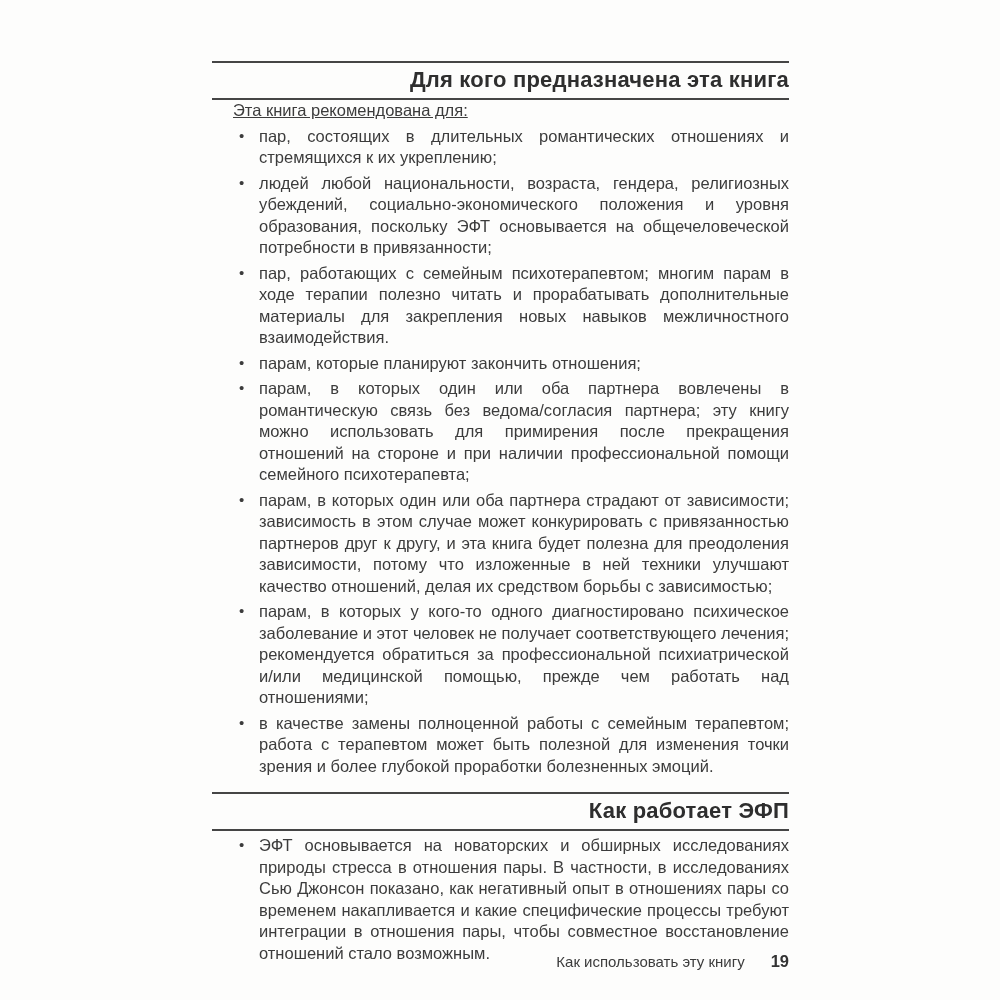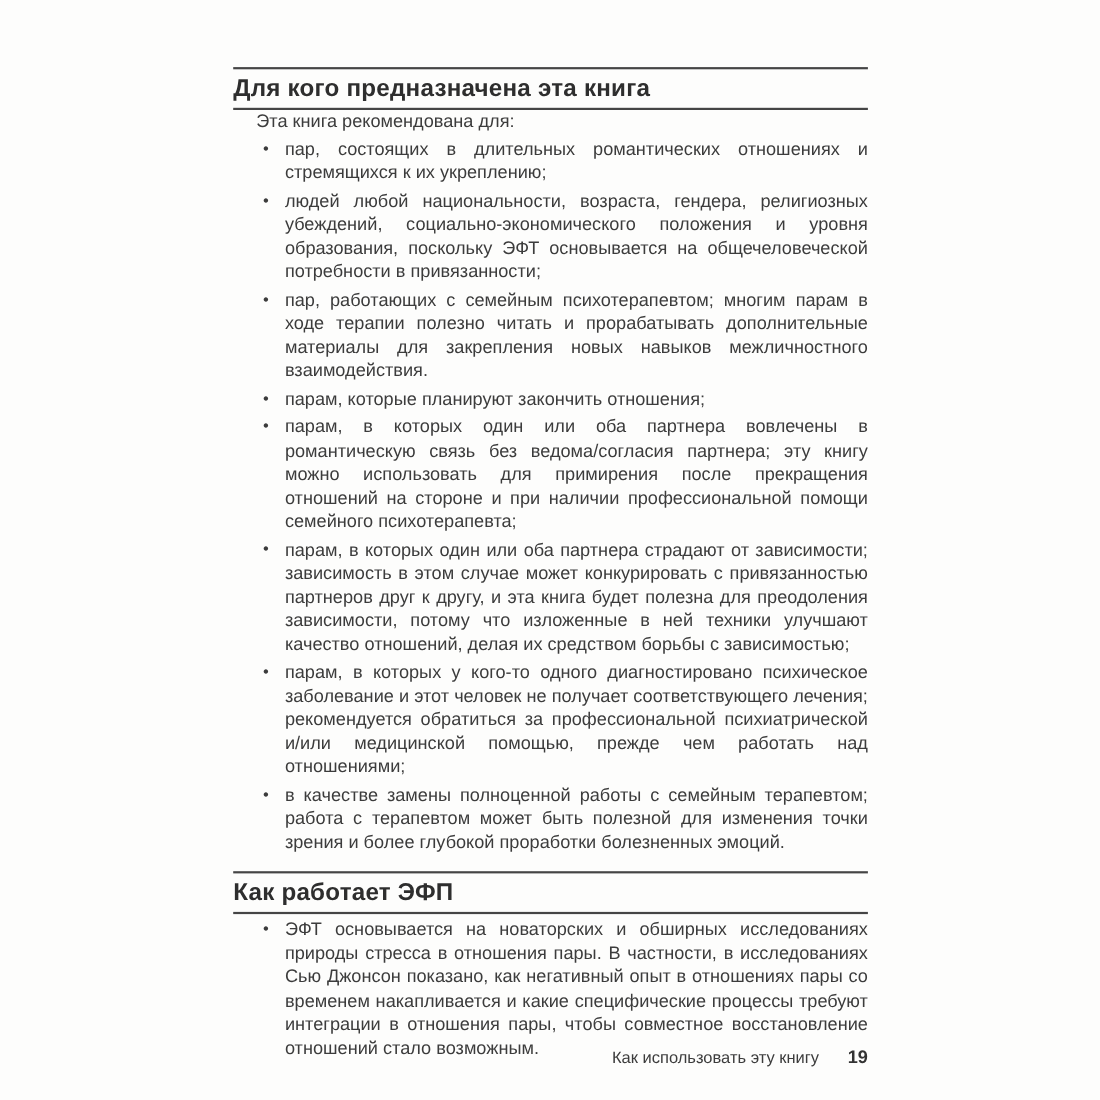--- a/index.html
+++ b/index.html
@@ -23,37 +23,37 @@
     left: 212px;
     top: 0;
     width: 577px;
     font-size: 16.5px;
     line-height: 21.5px;
   }
   .heading-block {
     border-top: 2px solid #454545;
     border-bottom: 2px solid #454545;
     padding: 4px 0 5px 0;
-    text-align: left;
+    text-align: right;
   }
   .hb1 { margin-top: 61px; }
   .hb2 { margin-top: 15px; }
   h1 {
     margin: 0;
     font-size: 22px;
     line-height: 26px;
     font-weight: bold;
     color: #2e2e2e;
     letter-spacing: 0.2px;
   }
   p.intro {
     margin: 0;
     padding-left: 21px;
   }
-  .intro1 { margin-top: 15px; }
+  .intro1 { margin-top: 15px; text-decoration: underline; }
   .intro2 { margin-top: 11px; }
   ul.bullets {
     list-style: none;
     margin: 2px 0 0 0;
     padding: 0;
   }
   ul.bullets li {
     position: relative;
     padding-left: 47px;
     margin-top: 4px;

